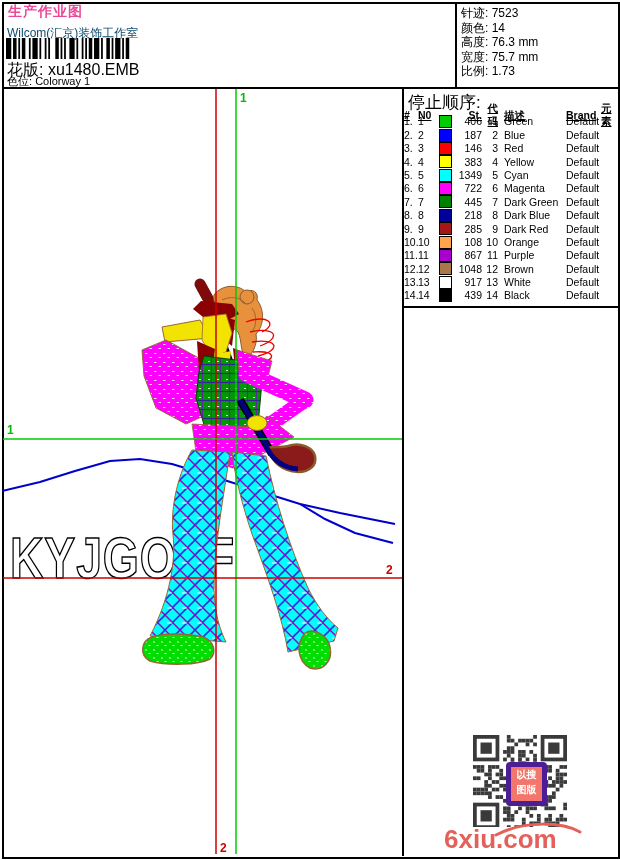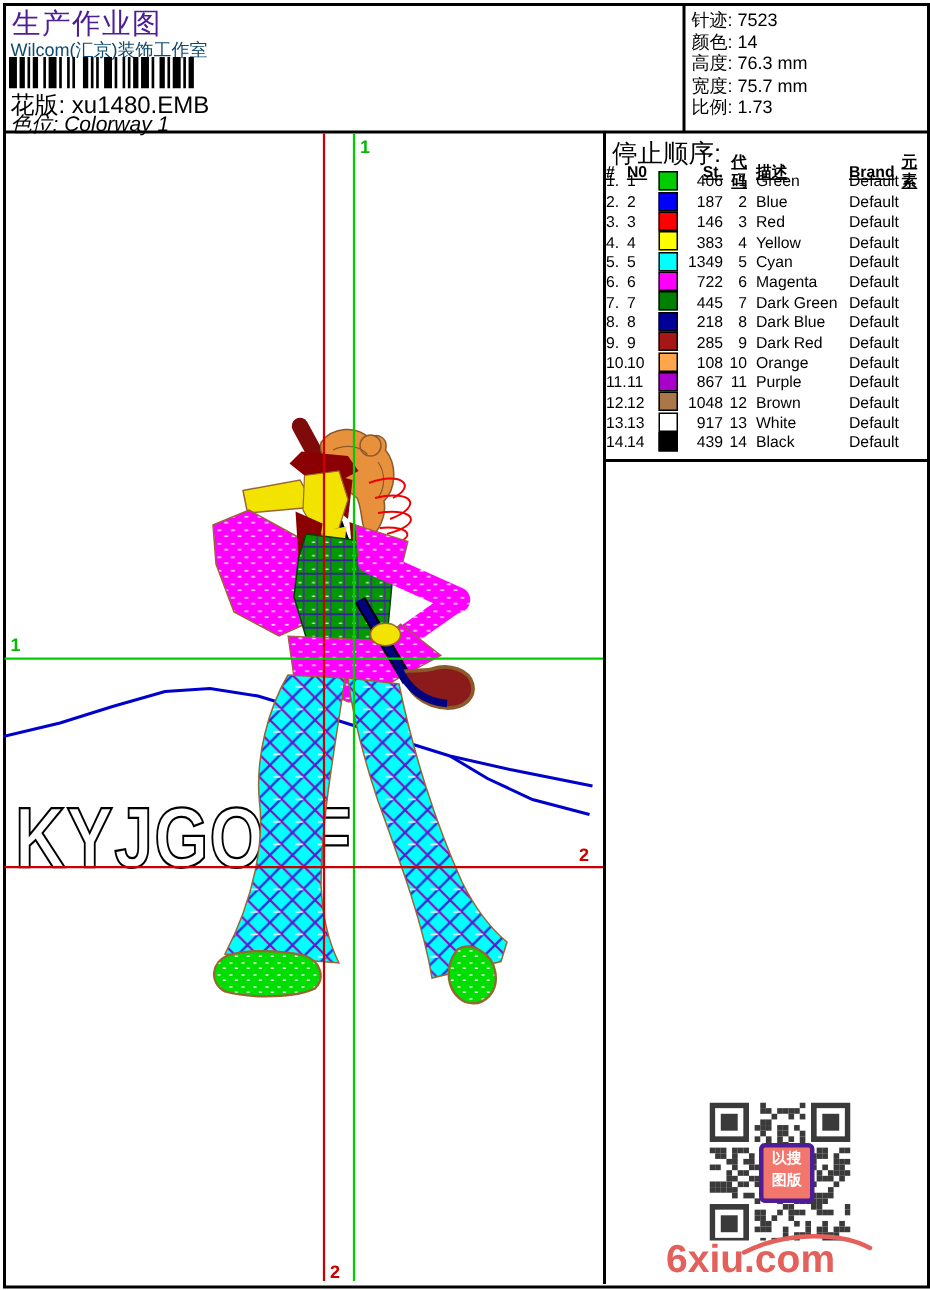--- a/index.html
+++ b/index.html
@@ -5,40 +5,40 @@
   html,body{margin:0;padding:0;width:620px;height:860px;background:#fff;
     font-family:"Liberation Sans",sans-serif;position:relative;overflow:hidden;}
   .abs{position:absolute;}
   
   #page-border{left:2px;top:2px;width:614px;height:853px;border:2px solid #000;}
   #header-sep{left:2px;top:87px;width:616px;height:0;border-top:2px solid #000;}
   #stats-sep{left:455px;top:2px;width:0;height:86px;border-left:2px solid #000;}
   #panel-sep{left:402px;top:88px;width:0;height:768px;border-left:2px solid #000;}
   #table-bottom{left:404px;top:306px;width:214px;height:0;border-top:2px solid #000;}
   
-  #title{left:8px;top:3px;font-size:19px;font-weight:normal;letter-spacing:1px;color:#4c1d95;}
+  #title{left:8px;top:3px;font-size:14px;font-weight:bold;letter-spacing:1px;color:#ec4899;}
   #subtitle{left:7px;top:25px;font-size:12px;color:#0c4a6e;}
   #barcode{left:6px;top:38px;}
   #pattern-line{left:7px;top:60px;font-size:16px;}
-  #colorway-line{left:7px;top:74px;font-size:14px;font-style:italic;}
+  #colorway-line{left:7px;top:74px;font-size:11px;}
   #stats{left:461px;top:6px;font-size:12px;line-height:14.5px;}
   .stat-row span{display:inline;}
   
   #stop-title{left:408px;top:91px;font-size:17px;}
   #ctable{left:404px;top:102px;width:214px;font-size:10.5px;}
   .crow{display:grid;grid-template-columns:14px 21px 16px 27px 16px 66px 37px 17px;
     height:13.4px;line-height:13.4px;align-items:center;}
   .chead .ccell{font-weight:bold;text-decoration:underline;}
   .c-st,.c-code{text-align:right;}
   .c-desc{padding-left:6px;}
   .c-brand{padding-left:2px;}
   .swatch{display:inline-block;width:11px;height:11px;border:1px solid #000;vertical-align:middle;margin-top:-2px;}
   
   #qr-wrap{left:473px;top:735px;width:94px;height:92px;}
-  #qr-logo{left:506px;top:762px;width:31px;height:34px;background:#F2766B;border:3px solid #4c1d95;
+  #qr-logo{left:506px;top:762px;width:31px;height:34px;background:#F2766B;border:5px solid #4c1d95;
     border-radius:4px;color:#fff;font-size:10px;font-weight:bold;text-align:center;line-height:15px;z-index:5;}
   #site-logo{left:444px;top:824px;font-size:26px;font-weight:bold;color:#E4615B;letter-spacing:0px;z-index:4;}
   #swoosh{left:470px;top:817px;z-index:3;}
   
   #design{left:2px;top:88px;}
 </style>
 </head>
 <body>
 
 <div class="abs" id="page-border"></div>

